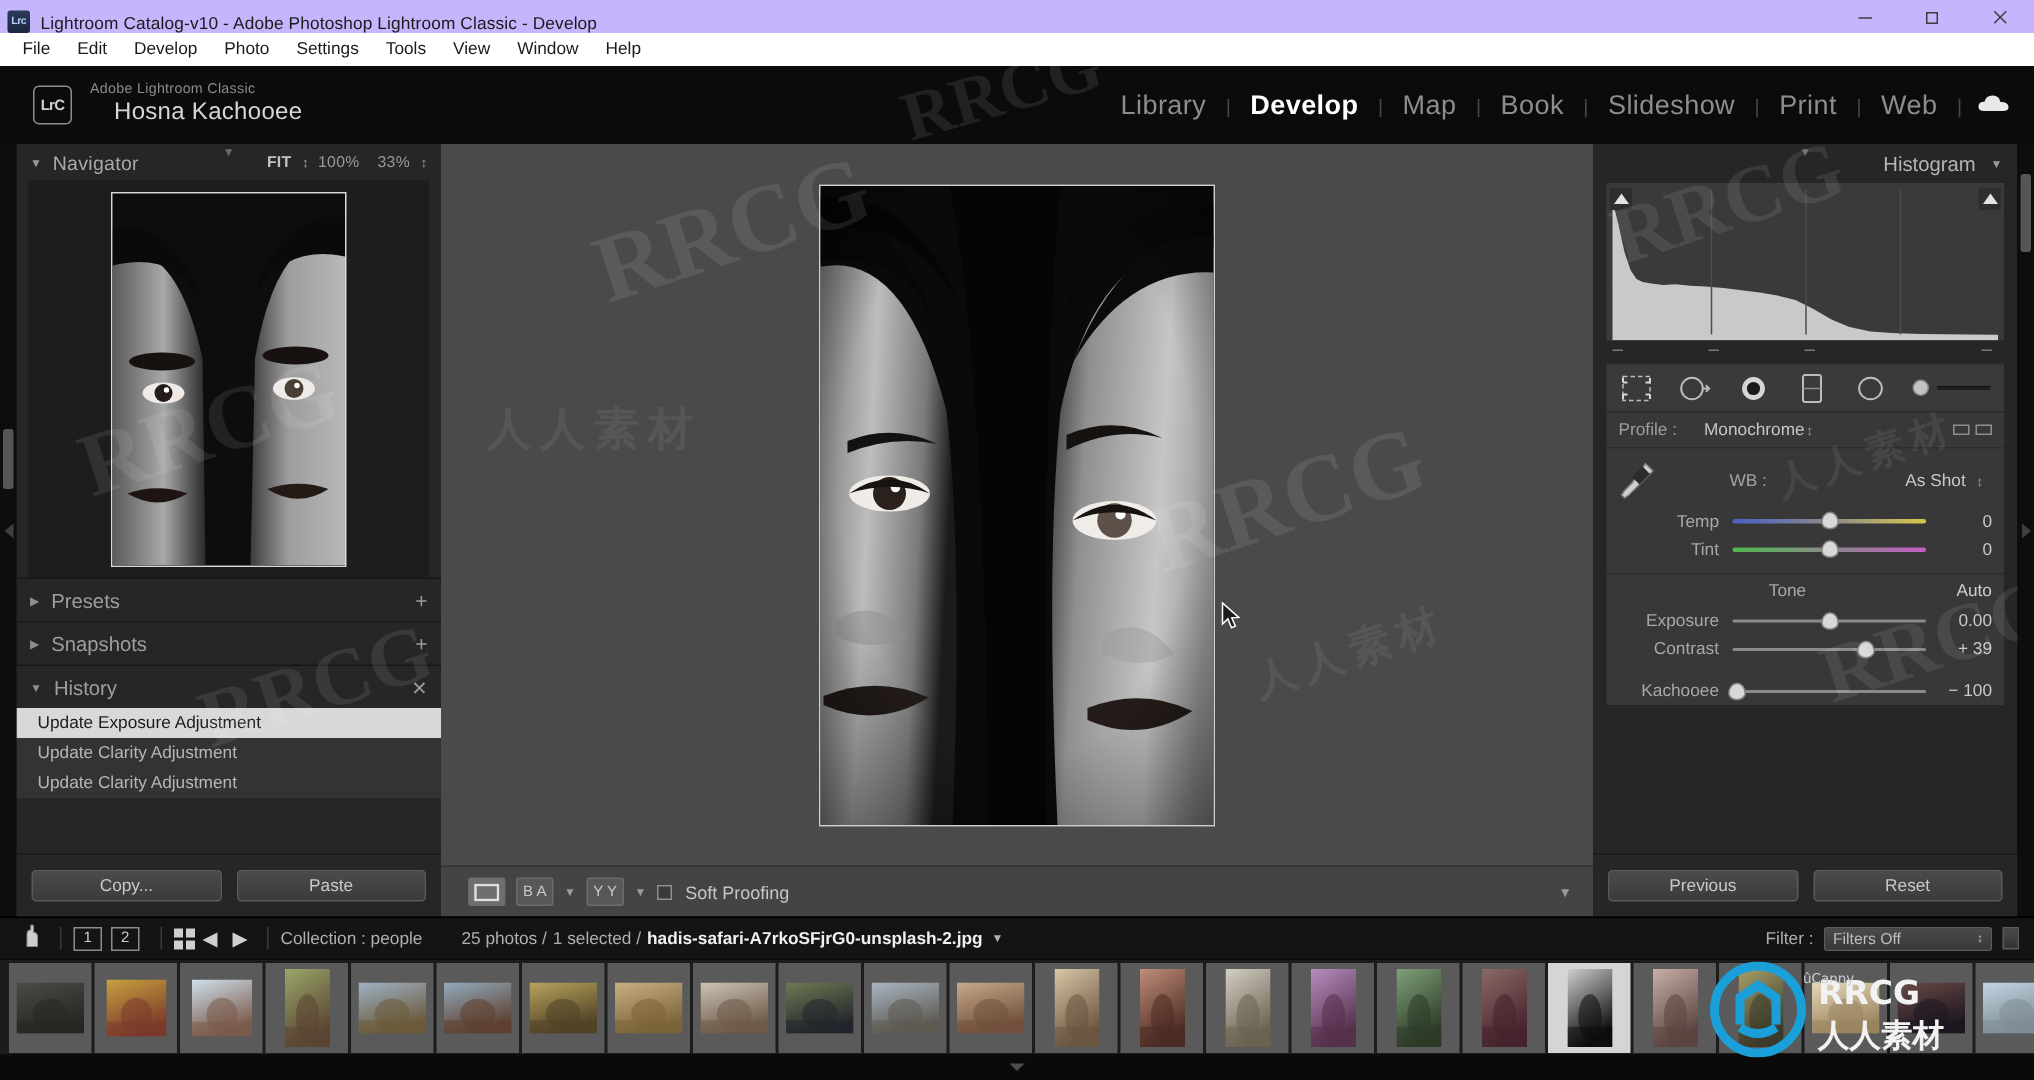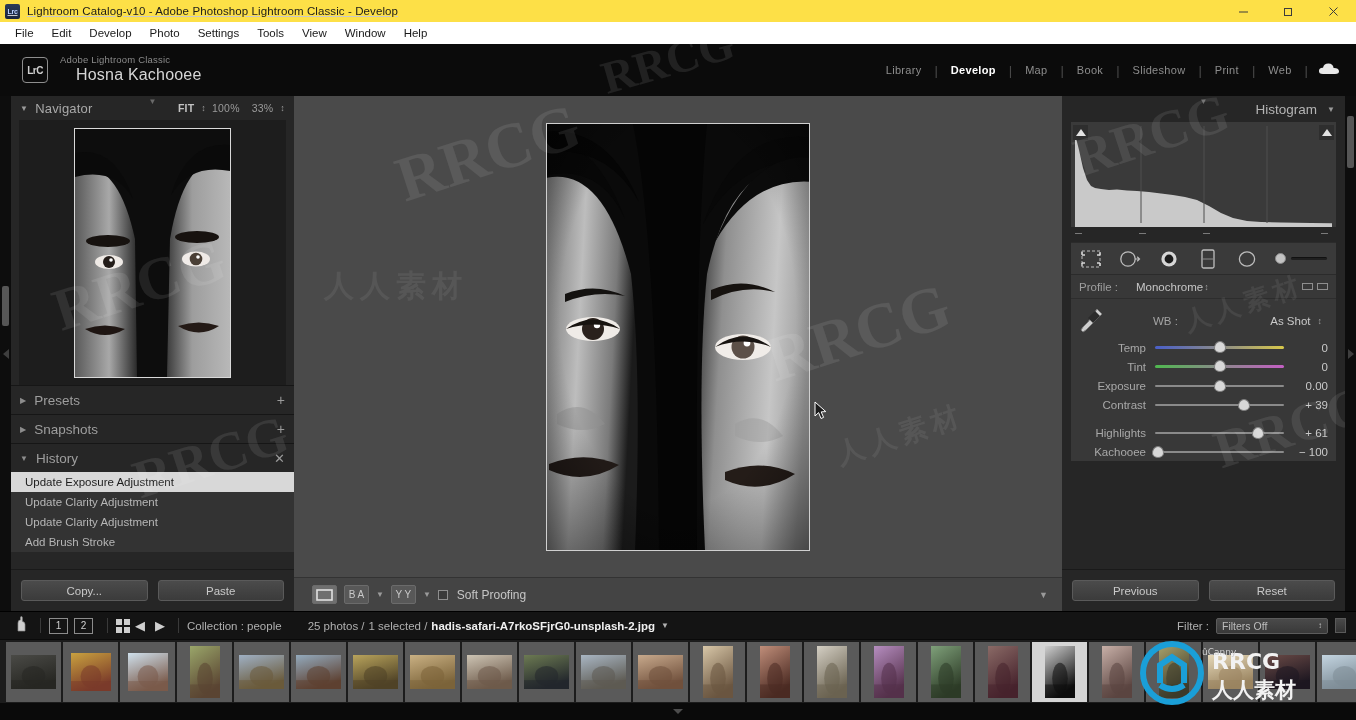--- a/index.html
+++ b/index.html
@@ -1,41 +1,41 @@
 <!DOCTYPE html>
 <html><head>
 <meta charset="utf-8">
 <style>
   * { box-sizing: border-box; margin:0; padding:0; }
   html,body { width:1356px; height:720px; overflow:hidden; background:#000; }
   body { font-family:"Liberation Sans", sans-serif; color:#c8c8c8; font-size:12px; }
 
   
-  .titlebar{height:22px;background:#fde047;display:flex;align-items:center;position:relative;text-decoration:underline;}
+  .titlebar{height:22px;background:#c4b5fd;display:flex;align-items:flex-end;position:relative;}
   .tb-icon{width:15px;height:15px;margin-left:5px;margin-right:7px;background:linear-gradient(#2b3a57,#1b2640);border-radius:2px;
            color:#b9d0ff;font-size:7px;font-weight:bold;display:flex;align-items:center;justify-content:center;letter-spacing:-0.3px;}
   .tb-title{color:#1a1a1a;font-size:11.5px;letter-spacing:.1px;white-space:nowrap;}
   .tb-ctrls{position:absolute;right:0;top:0;height:22px;display:flex;}
   .tb-btn{width:45px;height:22px;display:flex;align-items:center;justify-content:center;color:#3c3c3c;font-size:12px;}
 
   
   .menubar{height:22px;background:#ffffff;display:flex;align-items:center;padding-left:6px;gap:0px;}
   .menu-item{color:#1a1a1a;font-size:11.5px;padding:2px 9px;white-space:nowrap;}
 
   
   .app{height:676px;background:#000;position:relative;display:flex;flex-direction:column;}
 
   .idbar{height:52px;background:#0b0b0b;display:flex;align-items:center;position:relative;padding:0 14px;}
   .lrc-badge{width:26px;height:26px;border:1.5px solid #8e8e8e;border-radius:4px;display:flex;align-items:center;
              justify-content:center;font-size:10px;color:#d0d0d0;font-weight:bold;letter-spacing:-0.5px;margin-left:8px;}
   .id-txt{margin-left:12px;line-height:1.15;}
   .id-small{font-size:9.5px;color:#8b8b8b;letter-spacing:.2px;}
   .id-big{font-size:16px;color:#d6d6d6;letter-spacing:.2px;margin-left:16px;}
   .modules{position:absolute;right:14px;top:0;height:52px;display:flex;align-items:center;gap:0;}
-  .mod{font-size:11px;color:#8d8d8d;padding:0 13px;letter-spacing:.3px;white-space:nowrap;}
+  .mod{font-size:18px;color:#8d8d8d;padding:0 13px;letter-spacing:.3px;white-space:nowrap;}
   .mod.active{color:#ffffff;font-weight:bold;}
   .mod-sep{color:#4a4a4a;font-size:13px;}
   .cloud-ico{margin-left:10px;margin-right:2px;}
 
   
   .bodyrow{flex:1;display:flex;min-height:0;position:relative;background:#000;}
 
   
   .side-handle{width:11px;background:#0d0d0d;display:flex;align-items:center;justify-content:center;position:relative;}
   .side-handle .tri{width:0;height:0;border-top:5px solid transparent;border-bottom:5px solid transparent;}
@@ -306,21 +306,20 @@
         <div class="psec">
           <div class="psec-head">
             <span class="caret">▼</span>
             <span class="grow">History</span>
             <span class="xclose">✕</span>
           </div>
           <div class="histlist">
             <div class="histrow sel">Update Exposure Adjustment</div>
             <div class="histrow">Update Clarity Adjustment</div>
             <div class="histrow">Update Clarity Adjustment</div>
-            <div class="histrow">Add Brush Stroke</div>
           </div>
         </div>
       </div>
 
       <div class="panel-footer">
         <span class="collapse-dot" style="top:1px;">▼</span>
         <div class="lbtn">Copy...</div>
         <div class="lbtn">Paste</div>
       </div>
 
@@ -515,46 +514,43 @@
         </div>
 
         <div class="srow">
           <span class="s-lab">Tint</span>
           <span class="s-track tint">
             <span class="s-knob" style="left:50%;"></span>
           </span>
           <span class="s-val">0</span>
         </div>
 
+        <div class="tone-hdr">
+          <span class="tone-t">Tone</span>
+          <span class="tone-auto">Auto</span>
+        </div>
 
         <div class="srow">
           <span class="s-lab">Exposure</span>
           <span class="s-track plain">
             <span class="s-knob" style="left:50%;"></span>
           </span>
           <span class="s-val">0.00</span>
         </div>
 
         <div class="srow">
           <span class="s-lab">Contrast</span>
           <span class="s-track plain">
             <span class="s-knob" style="left:69%;"></span>
           </span>
           <span class="s-val">+ 39</span>
         </div>
 
         <div class="gap"></div>
 
-        <div class="srow">
-          <span class="s-lab">Highlights</span>
-          <span class="s-track plain">
-            <span class="s-knob" style="left:80%;"></span>
-          </span>
-          <span class="s-val">+ 61</span>
-        </div>
 
         <div class="srow">
           <span class="s-lab">Kachooee</span>
           <span class="s-track plain">
             <span class="s-knob" style="left:2%;"></span>
           </span>
           <span class="s-val">− 100</span>
         </div>
       </div>
 

